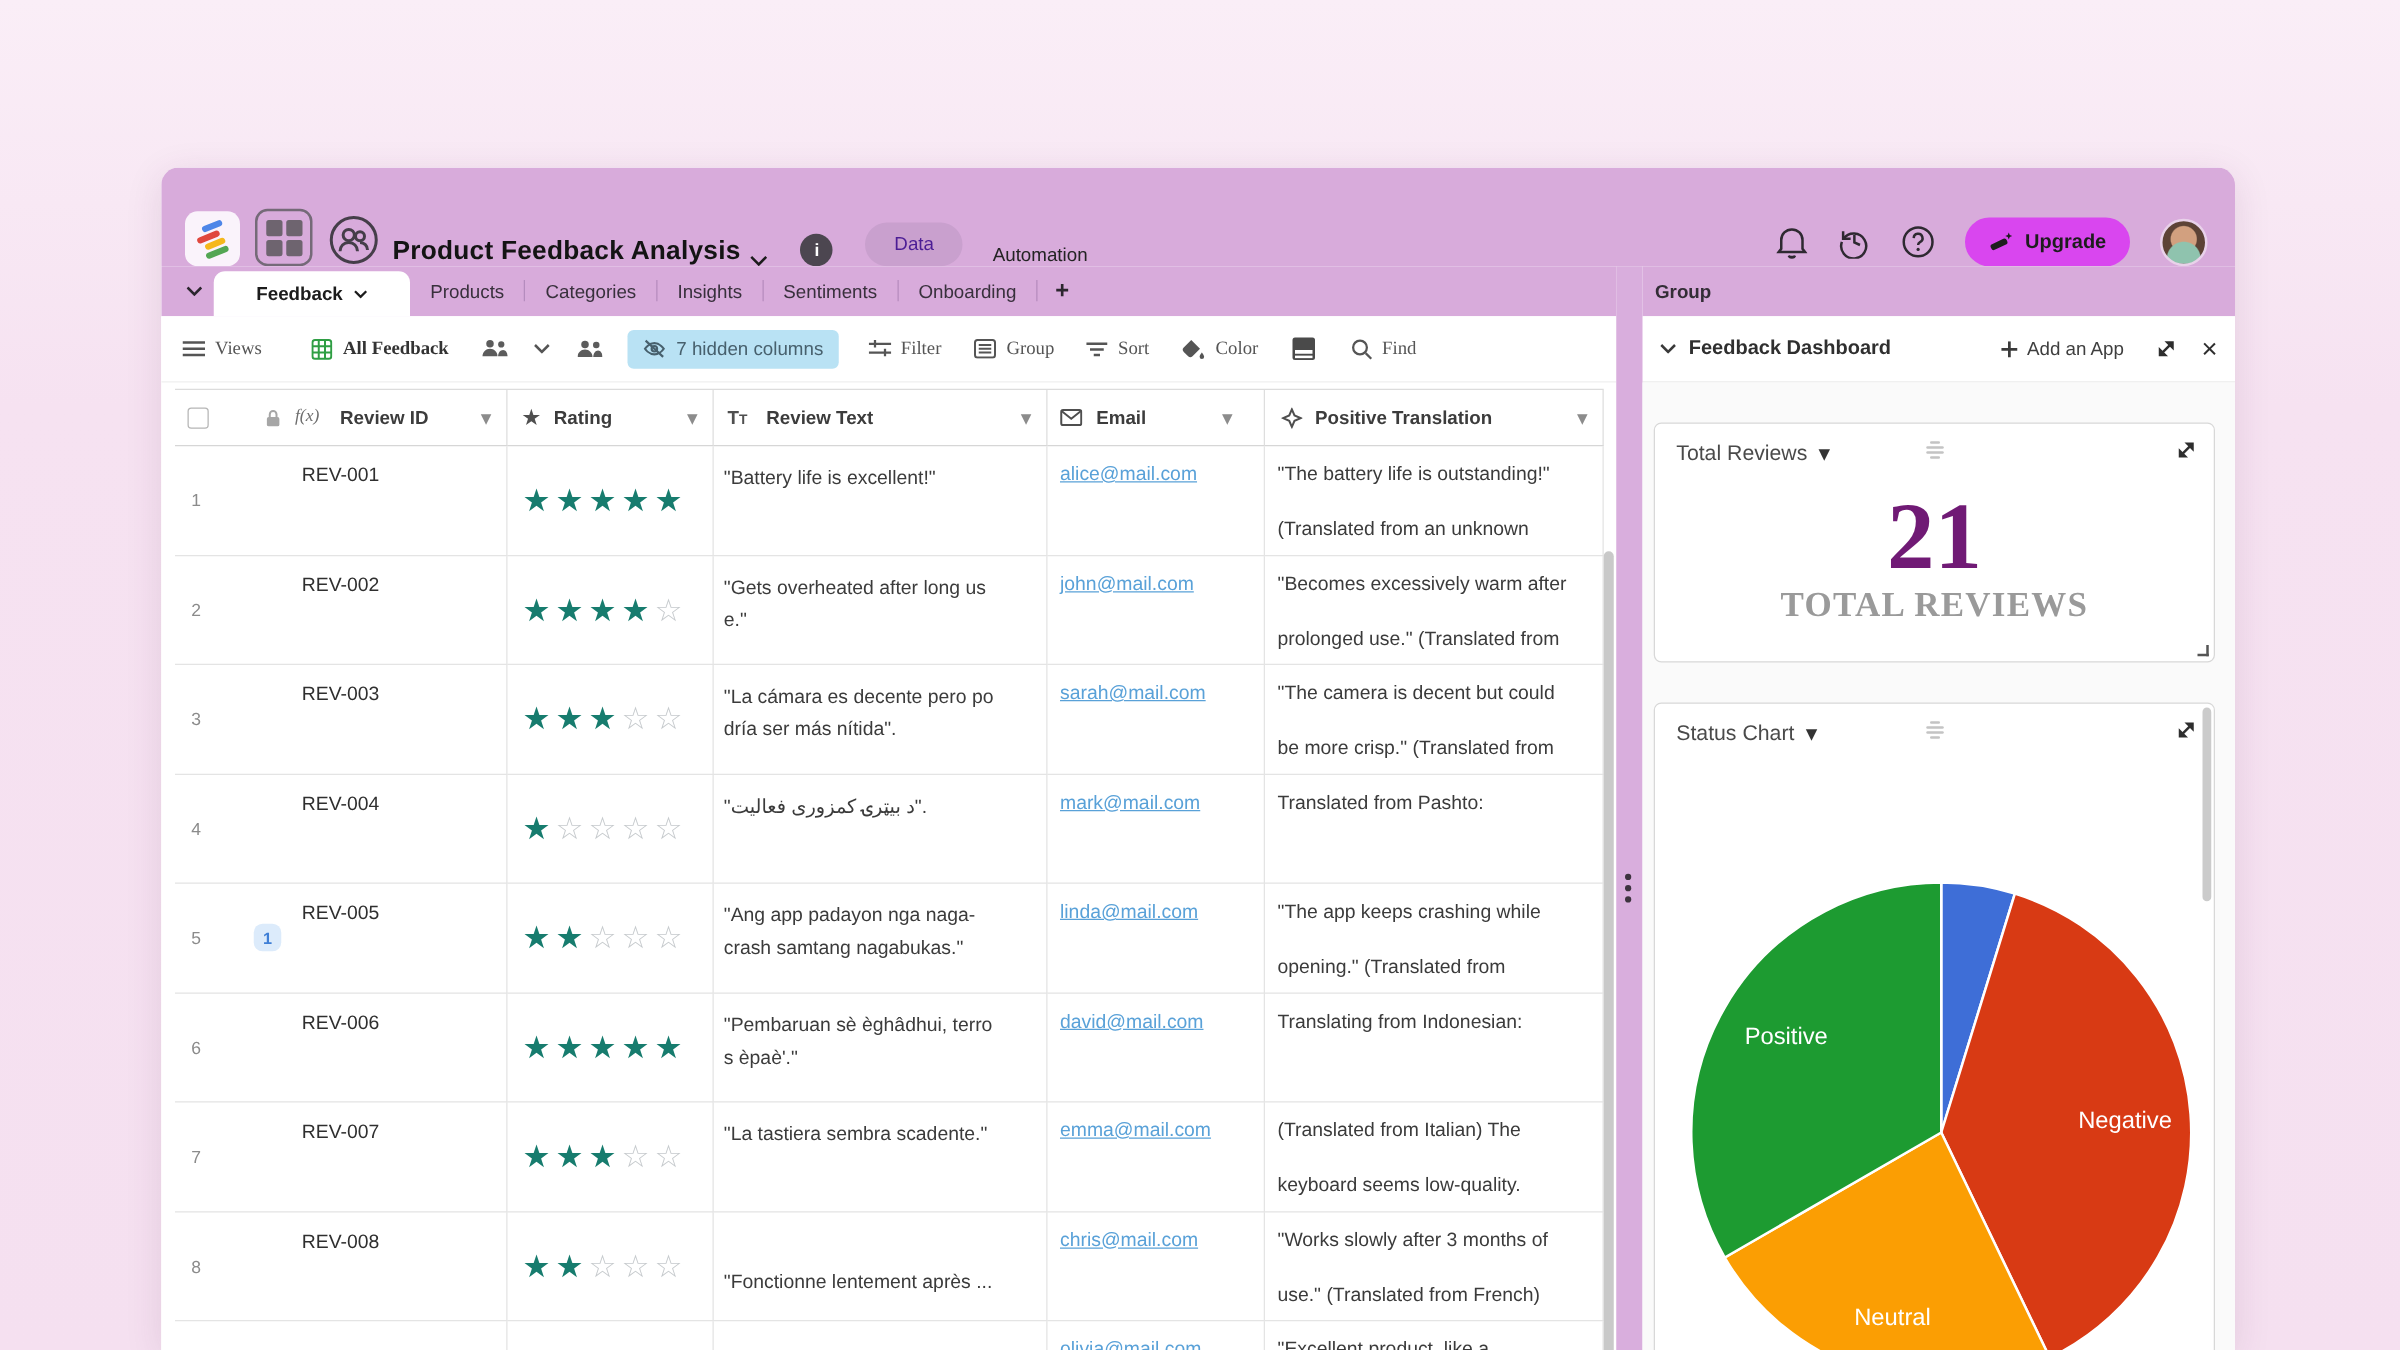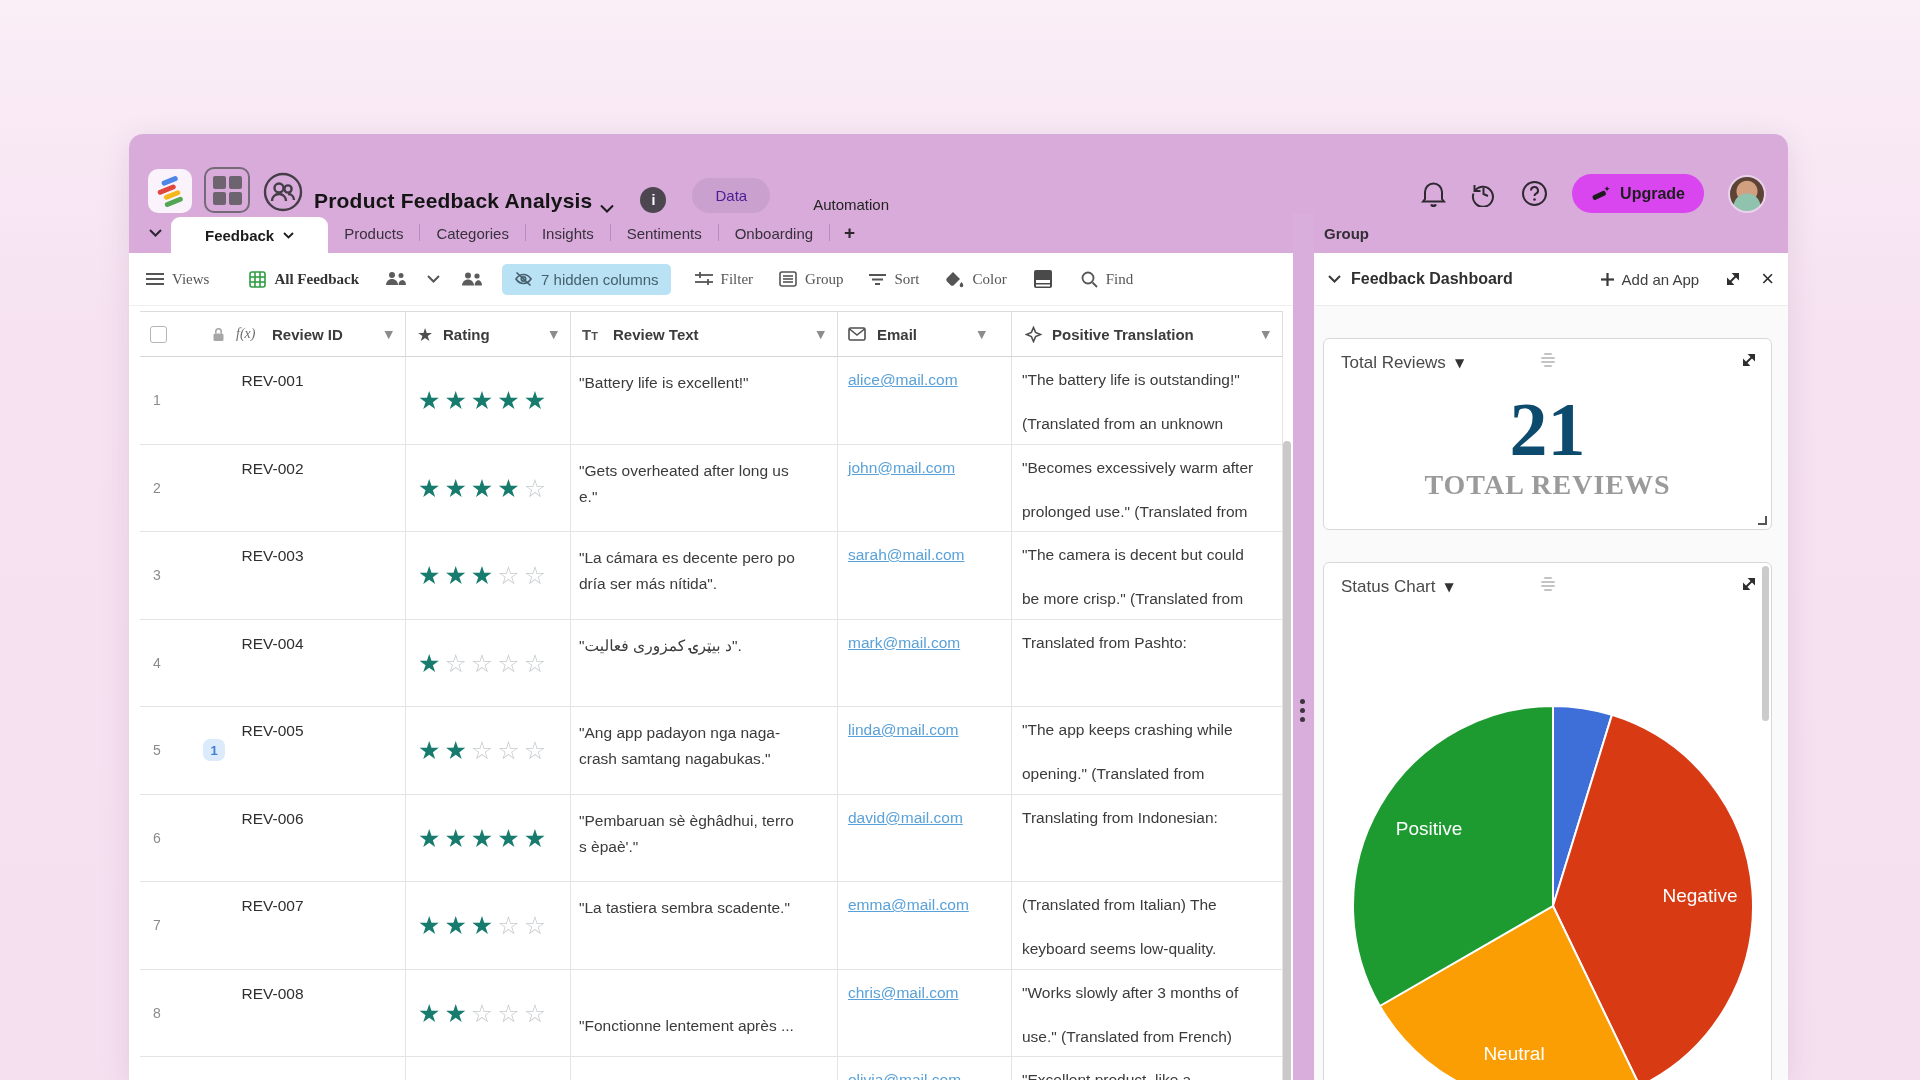--- a/index.html
+++ b/index.html
@@ -19,21 +19,21 @@
   .logo-tile { width:44px; height:44px; background:#faf3fb; border-radius:10px; display:flex; align-items:center; justify-content:center; }
   .grid-btn { width:46px; height:46px; border:2px solid #756a78; border-radius:10px; margin-left:12px;
     display:grid; grid-template-columns:13px 13px; grid-template-rows:13px 13px; gap:3px; align-content:center; justify-content:center; }
   .grid-btn span { background:#6e646f; border-radius:2px; }
   .ws-icon { margin-left:12px; }
   .doc-title { font-size:21px; font-weight:bold; color:#141414; margin-left:10px; letter-spacing:.2px; }
   .chev { display:inline-block; margin-left:8px; }
   .info-dot { width:26px; height:26px; border-radius:50%; background:#4c4650; color:#fff; font-size:14px; font-weight:bold;
     display:flex; align-items:center; justify-content:center; margin-left:26px; }
   .data-pill { margin-left:26px; background:#c9a0ce; border-radius:19px; padding:9px 23px; font-size:15px; color:#4c1d95; }
-  .automation-lbl { margin-left:43px; font-size:15px; color:#232323; }
+  .automation-lbl { margin-left:24px; font-size:15px; color:#232323; }
   .hdr-right { margin-left:auto; display:flex; align-items:center; gap:24px; }
   .upgrade-pill { background:#d946ef; border-radius:20px; height:39px; padding:0 19px; display:flex; align-items:center; gap:9px;
     font-size:16px; font-weight:bold; color:#1d1d1d; }
   .avatar { width:38px; height:38px; border-radius:50%;
     background:
       radial-gradient(circle at 50% 88%, #8fc3ae 0 13px, rgba(0,0,0,0) 14px),
       radial-gradient(circle at 50% 42%, #d2a07f 0 10px, rgba(0,0,0,0) 11px),
       #5d4336;
     border:2px solid #e9d2ea; }
   
@@ -87,21 +87,21 @@
   .dash-icons { display:flex; align-items:center; gap:20px; margin-left:26px; }
   .panel-body { position:relative; flex:1; background:#fafafa; }
   .card { position:absolute; left:9px; width:449px; background:#fff; border:1px solid #d8d8d8; border-radius:6px; }
   .card-h { position:relative; height:48px; }
   .card-title { position:absolute; left:17px; top:14px; font-size:17px; color:#4a4a4a; display:flex; gap:9px; align-items:center; }
   .card-title .ct-caret { color:#333; font-size:12px; font-family:"DejaVu Sans",sans-serif; }
   .card-adjust { position:absolute; left:50%; top:14px; transform:translateX(-50%); display:flex; flex-direction:column; gap:2px; align-items:center; }
   .card-adjust i { height:2px; background:#c4c4c4; border-radius:1px; }
   .card-adjust i:nth-child(1){width:8px;} .card-adjust i:nth-child(2){width:14px;} .card-adjust i:nth-child(3){width:14px;} .card-adjust i:nth-child(4){width:8px;}
   .card-expand { position:absolute; right:14px; top:13px; }
-  .stat-value { margin-top:4px; text-align:center; font-family:"Liberation Serif",serif; font-size:76px; font-weight:bold; color:#0c4a6e; line-height:76px; }
+  .stat-value { margin-top:4px; text-align:center; font-family:"Liberation Serif",serif; font-size:76px; font-weight:bold; color:#701a75; line-height:76px; }
   .stat-label { text-align:center; font-family:"Liberation Serif",serif; font-size:28px; font-weight:bold; letter-spacing:1px; color:#9a9a9a; margin-top:2px; }
   .resize-corner { position:absolute; right:4px; bottom:4px; width:9px; height:9px; border-right:2px solid #555; border-bottom:2px solid #555; }
   .card1 { top:32px; height:192px; }
   .card2 { top:256px; height:560px; }
   .pie-wrap { position:absolute; left:0; top:48px; width:449px; height:512px; }
   .pie-label { font-size:19px; fill:#fff; font-family:"Liberation Sans",sans-serif; }
   .panel-scroll { position:absolute; right:2px; top:-46px; width:7px; height:155px; background:#cbcbcb; border-radius:4px; }
   .icon { flex:none; display:inline-flex; }
 </style>
 </head>

